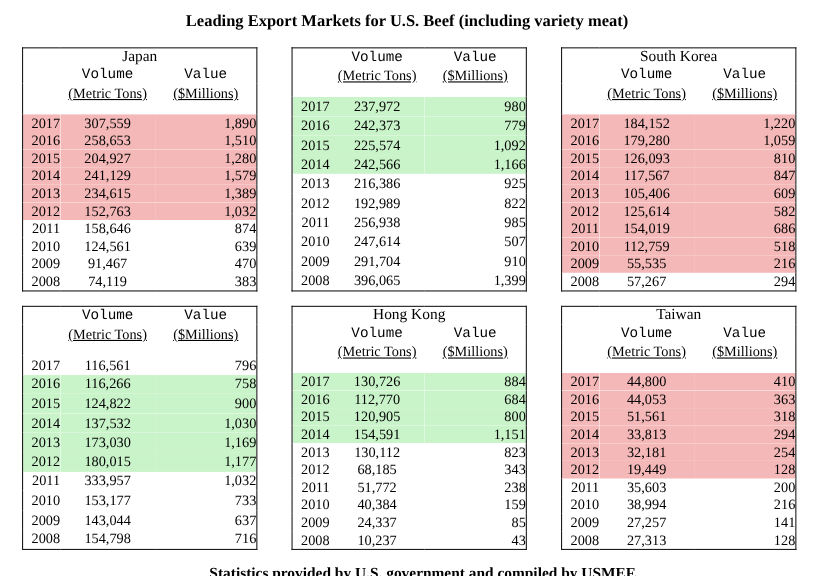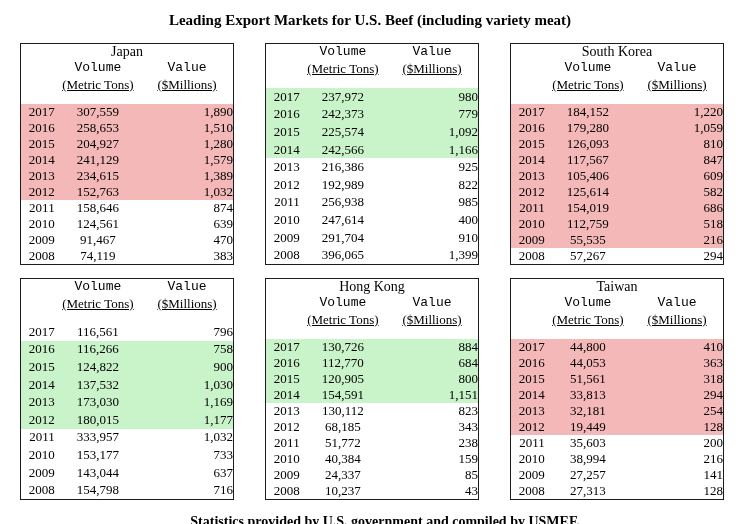--- a/index.html
+++ b/index.html
@@ -198,21 +198,21 @@
           <td class="cell-val">822</td>
         </tr>
         <tr>
           <td class="cell-year">2011</td>
           <td class="cell-vol">256,938</td>
           <td class="cell-val">985</td>
         </tr>
         <tr>
           <td class="cell-year">2010</td>
           <td class="cell-vol">247,614</td>
-          <td class="cell-val">400</td>
+          <td class="cell-val">507</td>
         </tr>
         <tr>
           <td class="cell-year">2009</td>
           <td class="cell-vol">291,704</td>
           <td class="cell-val">910</td>
         </tr>
         <tr>
           <td class="cell-year">2008</td>
           <td class="cell-vol">396,065</td>
           <td class="cell-val">1,399</td>

